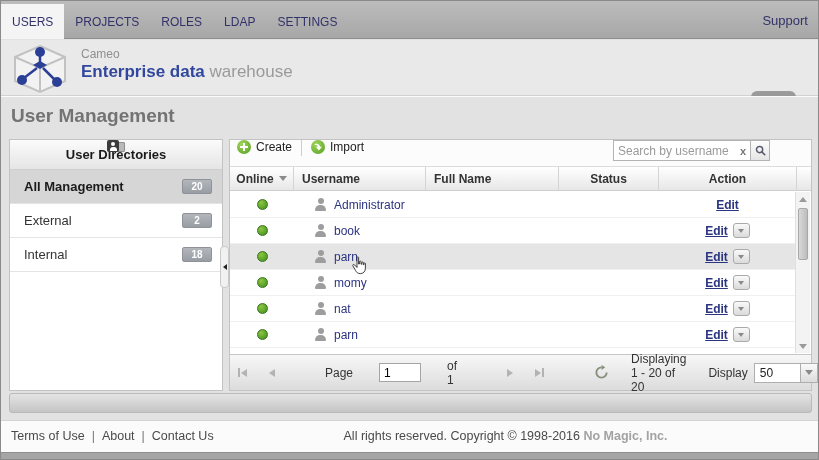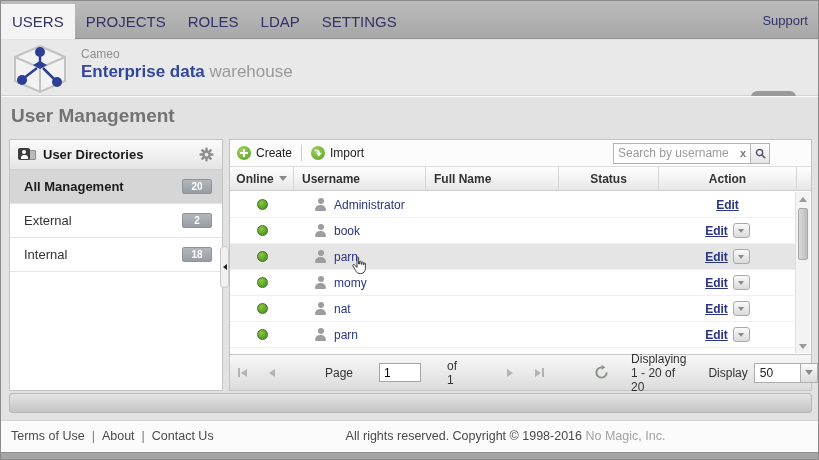--- a/index.html
+++ b/index.html
@@ -1,21 +1,21 @@
 <!DOCTYPE html>
 <html><head>
 <meta charset="utf-8">
 <style>
   * { margin:0; padding:0; box-sizing:border-box; }
   body { font-family:"Liberation Sans", sans-serif; background:#8e8e8e; }
   .page { position:relative; width:819px; height:460px; background:#e2e2e2; overflow:hidden; margin:0 auto; border:1px solid #8a8a8a; }
 
   
   .nav { position:absolute; top:0; left:0; right:0; height:38px; background:linear-gradient(#bcbcbc,#a7a7a7); border-bottom:1px solid #8d8d8d; display:flex; }
-  .tab { margin-top:3px; height:35px; padding:0 11px; display:flex; align-items:center; font-size:15px; color:#32326b; cursor:pointer; }
+  .tab { margin-top:3px; height:35px; padding:0 11px; display:flex; align-items:center; font-size:12px; color:#32326b; cursor:pointer; }
   .tab.active { background:#f4f4f4; }
   .support { position:absolute; right:10px; top:0; height:38px; display:flex; align-items:center; font-size:13px; color:#32326b; cursor:pointer; }
 
   
   .brand { position:absolute; top:39px; left:0; right:0; height:56px; background:#e9e9e9; border-bottom:1px solid #d2d2d2; }
   .logo-svg { position:absolute; left:8px; top:4px; }
   .logo-text { position:absolute; left:80px; top:8px; line-height:1.15; }
   .logo-top { font-size:12px; color:#8f8f8f; }
   .logo-bold { font-size:17px; font-weight:bold; color:#31479d; }
   .logo-light { font-size:17px; color:#9a9a9a; }
@@ -27,37 +27,37 @@
   .avatar-head { position:absolute; left:15px; top:6px; width:15px; height:15px; border-radius:50%; background:#fff; }
   .avatar-body { position:absolute; left:8px; top:22px; width:29px; height:16px; border-radius:8px 8px 3px 3px; background:#fff; }
   .avatar-caret { position:absolute; left:799px; top:69px; border-left:4px solid transparent; border-right:4px solid transparent; border-top:5px solid #333; cursor:pointer; }
 
   
   .title-bar { position:absolute; top:95px; left:0; right:0; height:40px; background:#e2e2e2; border-top:1px solid #fbfbfb; }
   .page-title { position:absolute; left:10px; top:8px; font-size:19px; font-weight:bold; color:#737373; }
 
   
   .sidebar { position:absolute; left:8px; top:138px; width:214px; height:252px; background:#fff; border:1px solid #c3c3c3; }
-  .sb-header { height:30px; background:linear-gradient(#fbfbfb,#e5e5e5); border-bottom:1px solid #cfcfcf; display:flex; align-items:center; padding:0 8px; gap:7px; }
+  .sb-header { height:30px; background:linear-gradient(#fbfbfb,#e5e5e5); border-bottom:1px solid #cfcfcf; display:flex; align-items:center; padding:0 8px; gap:7px;flex-direction:column; }
   .dir-ico { position:relative; width:18px; height:14px; }
   .dir-folder { position:absolute; right:0; top:2px; width:14px; height:10px; background:#b9b9b9; border:1px solid #8f8f8f; border-radius:1px; }
   .dir-user { position:absolute; left:0; top:0; width:12px; height:12px; background:#3c3c3c; border-radius:2px; }
   .dir-user::before { content:""; position:absolute; left:4px; top:2px; width:4px; height:4px; border-radius:50%; background:#fff; }
   .dir-user::after { content:""; position:absolute; left:2.5px; top:7px; width:7px; height:4px; border-radius:3px 3px 0 0; background:#fff; }
   .sb-title { flex:1; font-size:13px; font-weight:bold; color:#1a1a1a; }
   .sb-item { height:34px; display:flex; align-items:center; padding:0 10px 0 14px; border-bottom:1px solid #e4e4e4; font-size:13px; color:#333; cursor:pointer; }
   .sb-item.selected { background:#d6d6d6; font-weight:bold; color:#1a1a1a; }
   .badge { margin-left:auto; width:30px; text-align:center; background:linear-gradient(#b3b7bc,#989da4); border:1px solid #8f9399; color:#fff; font-size:10px; font-weight:bold; padding:1px 0; border-radius:2px; }
 
   .collapse-handle { position:absolute; left:219px; top:245px; width:9px; height:42px; background:#f1f1f1; border:1px solid #c9c9c9; border-radius:4px; display:flex; align-items:center; justify-content:center; cursor:pointer; z-index:5; }
   .collapse-tri { border-top:3px solid transparent; border-bottom:3px solid transparent; border-right:4px solid #222; }
 
   
   .main { position:absolute; left:228px; top:138px; width:583px; height:252px; background:#fff; border:1px solid #c3c3c3; }
-  .toolbar { height:27px; display:flex; align-items:center; padding:0 7px; gap:9px; background:#fcfcfc; border-bottom:1px solid #dcdcdc; }
+  .toolbar { height:27px; display:flex; align-items:flex-start; padding:0 7px; gap:9px; background:#fcfcfc; border-bottom:1px solid #dcdcdc; }
   .tool-btn { display:flex; align-items:center; gap:5px; font-size:12px; color:#222; cursor:pointer; }
   .green-ico { position:relative; width:14px; height:14px; border-radius:50%; background:radial-gradient(circle at 35% 30%, #9ed45a, #57a022); display:flex; align-items:center; justify-content:center; }
   .plus::before { content:""; position:absolute; width:8px; height:2px; background:#fff; }
   .plus::after  { content:""; position:absolute; width:2px; height:8px; background:#fff; }
   .tb-sep { width:1px; height:16px; background:#ccc; }
   .searchbox { margin-left:auto; margin-right:34px; display:flex; align-items:center; height:21px; width:157px; border:1px solid #b3b3b3; background:#fff; }
   .searchbox input { flex:1; min-width:0; border:none; outline:none; font-size:12px; color:#444; padding:0 4px; }
   .searchbox input::placeholder { color:#9a9a9a; }
   .clear-x { padding:0 4px; font-size:11px; font-weight:bold; color:#777; cursor:pointer; }
   .mag-btn { width:19px; height:100%; border-left:1px solid #b3b3b3; background:linear-gradient(#fdfdfd,#e5e5e5); display:flex; align-items:center; justify-content:center; cursor:pointer; }
@@ -107,21 +107,21 @@
   .select-val { flex:1; font-size:12px; padding:2px 0 0 5px; color:#222; }
   .select-btn { width:17px; border-left:1px solid #aeaeae; background:linear-gradient(#fafafa,#dcdcdc); display:flex; align-items:center; justify-content:center; }
 
   .bottom-bar { position:absolute; left:8px; top:392px; width:803px; height:20px; background:linear-gradient(#e4e4e4,#c5c5c5); border:1px solid #b9b9b9; border-radius:3px; }
 
   .footer { position:absolute; left:0; top:419px; width:819px; height:32px; background:#fbfbfb; border-top:1px solid #d4d4d4; font-size:12.5px; color:#4a4a4a; }
   .footer-links { position:absolute; left:10px; top:8px; display:flex; gap:7px; z-index:2; }
   .flink { cursor:pointer; }
   .fsep { color:#777; }
   .copyright { position:absolute; left:190px; right:0; top:8px; text-align:center; }
-  .company { color:#a3a3a3; }
+  .company { color:#a3a3a3;font-weight:bold; }
   .bottom-strip { position:absolute; left:0; top:451px; width:819px; height:9px; background:#a5a5a5; border-top:1px solid #8f8f8f; }
 
   .cursor-hand { position:absolute; left:350px; top:255px; z-index:10; pointer-events:none; }
 </style>
 </head>
 <body>
 
 <div class="page">
 
   <nav class="nav">

